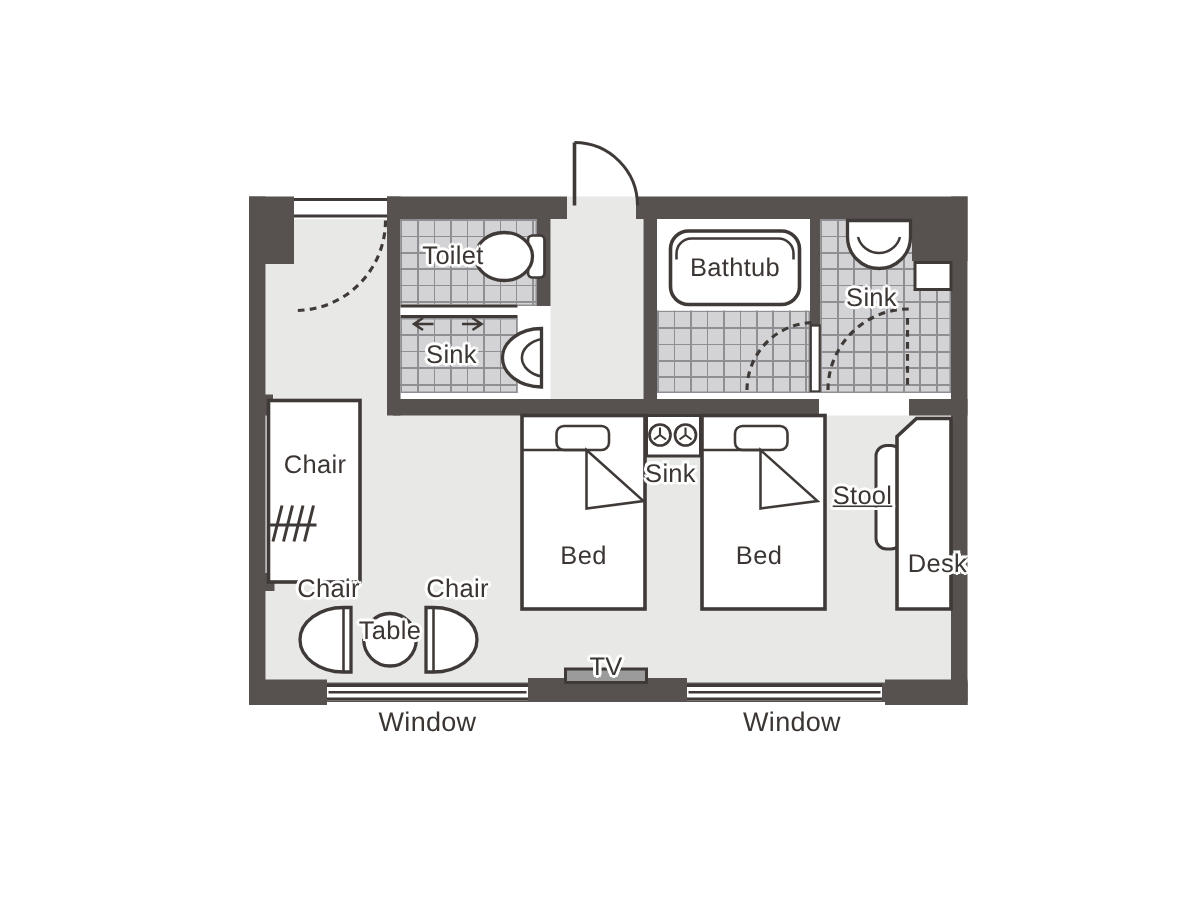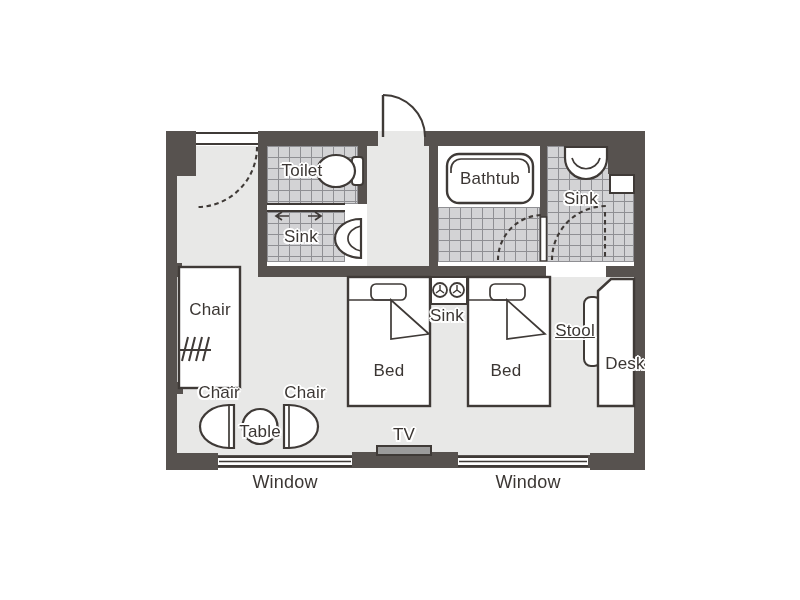--- a/index.html
+++ b/index.html
@@ -177,23 +177,23 @@
     </g>
   </svg>
 
   <div class="lbl" style="left:302px;top:171px;">Toilet</div>
   <div class="lbl" style="left:301px;top:237px;">Sink</div>
   <div class="lbl" style="left:490px;top:179px;text-align:center;">Bathtub</div>
   <div class="lbl" style="left:581px;top:199px;">Sink</div>
   <div class="lbl" style="left:210px;top:310px;">Chair</div>
   <div class="lbl" style="left:219px;top:393px;">Chair</div>
   <div class="lbl" style="left:305px;top:393px;">Chair</div>
-  <div class="lbl" style="left:260px;top:432px;text-align:center;">Table</div>
+  <div class="lbl" style="left:260px;top:421px;text-align:center;">Table</div>
   <div class="lbl" style="left:389px;top:371px;">Bed</div>
   <div class="lbl" style="left:506px;top:371px;">Bed</div>
   <div class="lbl" style="left:447px;top:316px;">Sink</div>
   <div class="lbl" style="left:575px;top:331px;text-decoration:underline;">Stool</div>
-  <div class="lbl" style="left:610px;top:364px;padding-left:30px;">Desk</div>
-  <div class="lbl" style="left:404px;top:435px;">TV</div>
+  <div class="lbl" style="left:610px;top:376px;padding-left:30px;">Desk</div>
+  <div class="lbl" style="left:404px;top:445px;">TV</div>
   <div class="lbl" style="left:285px;top:482px;font-size:18px;">Window</div>
   <div class="lbl" style="left:528px;top:482px;font-size:18px;">Window</div>
 
 </div>
 
 </body></html>

